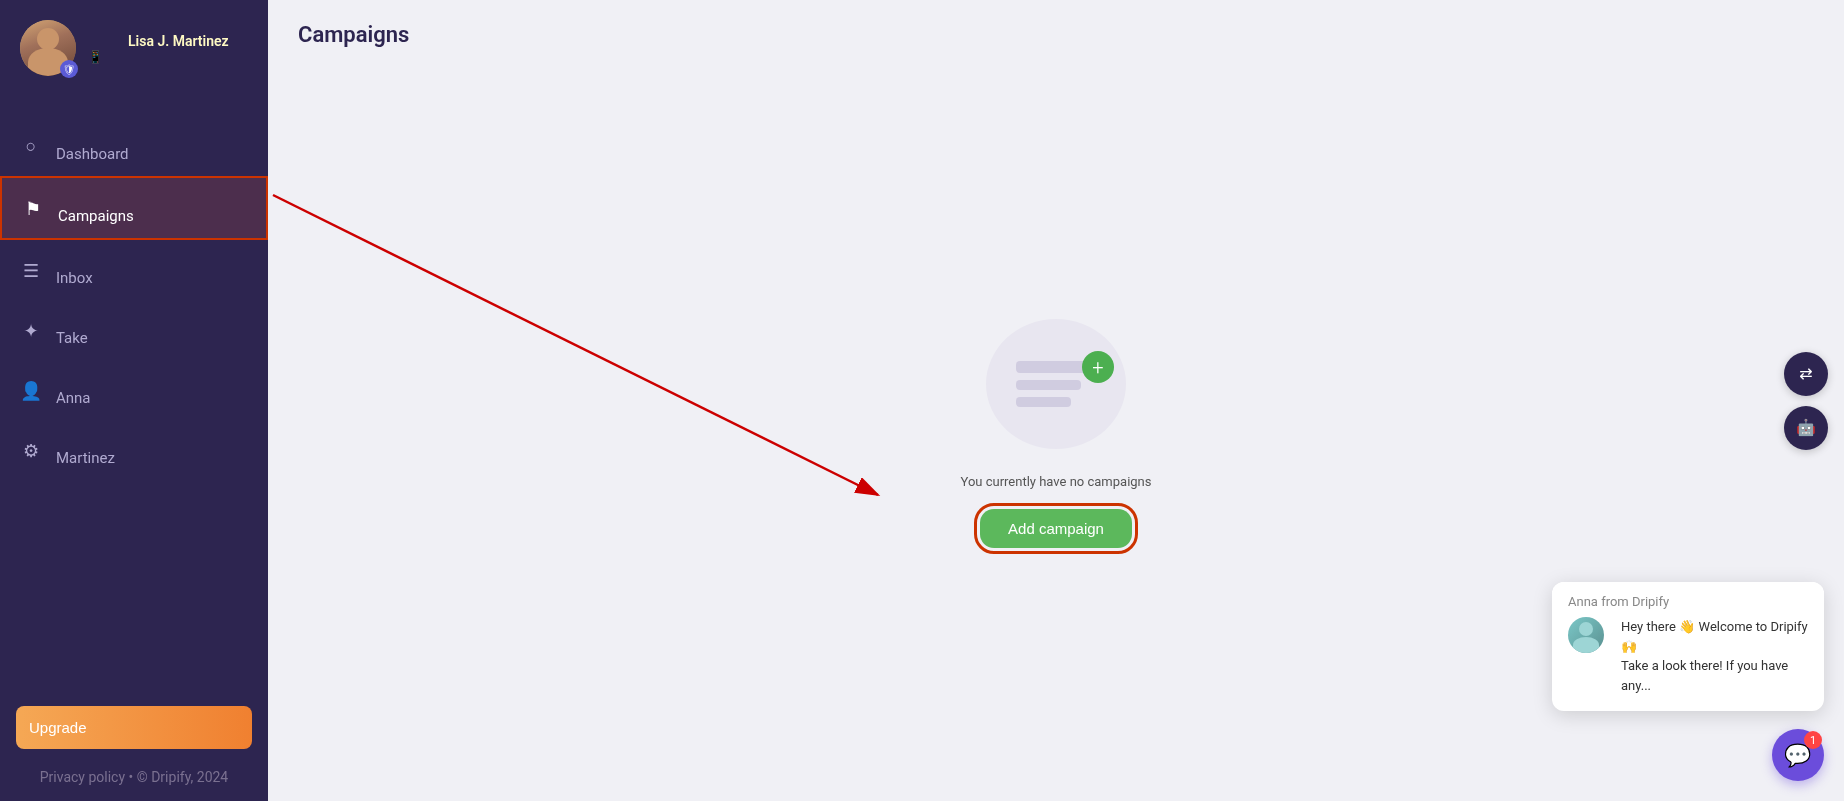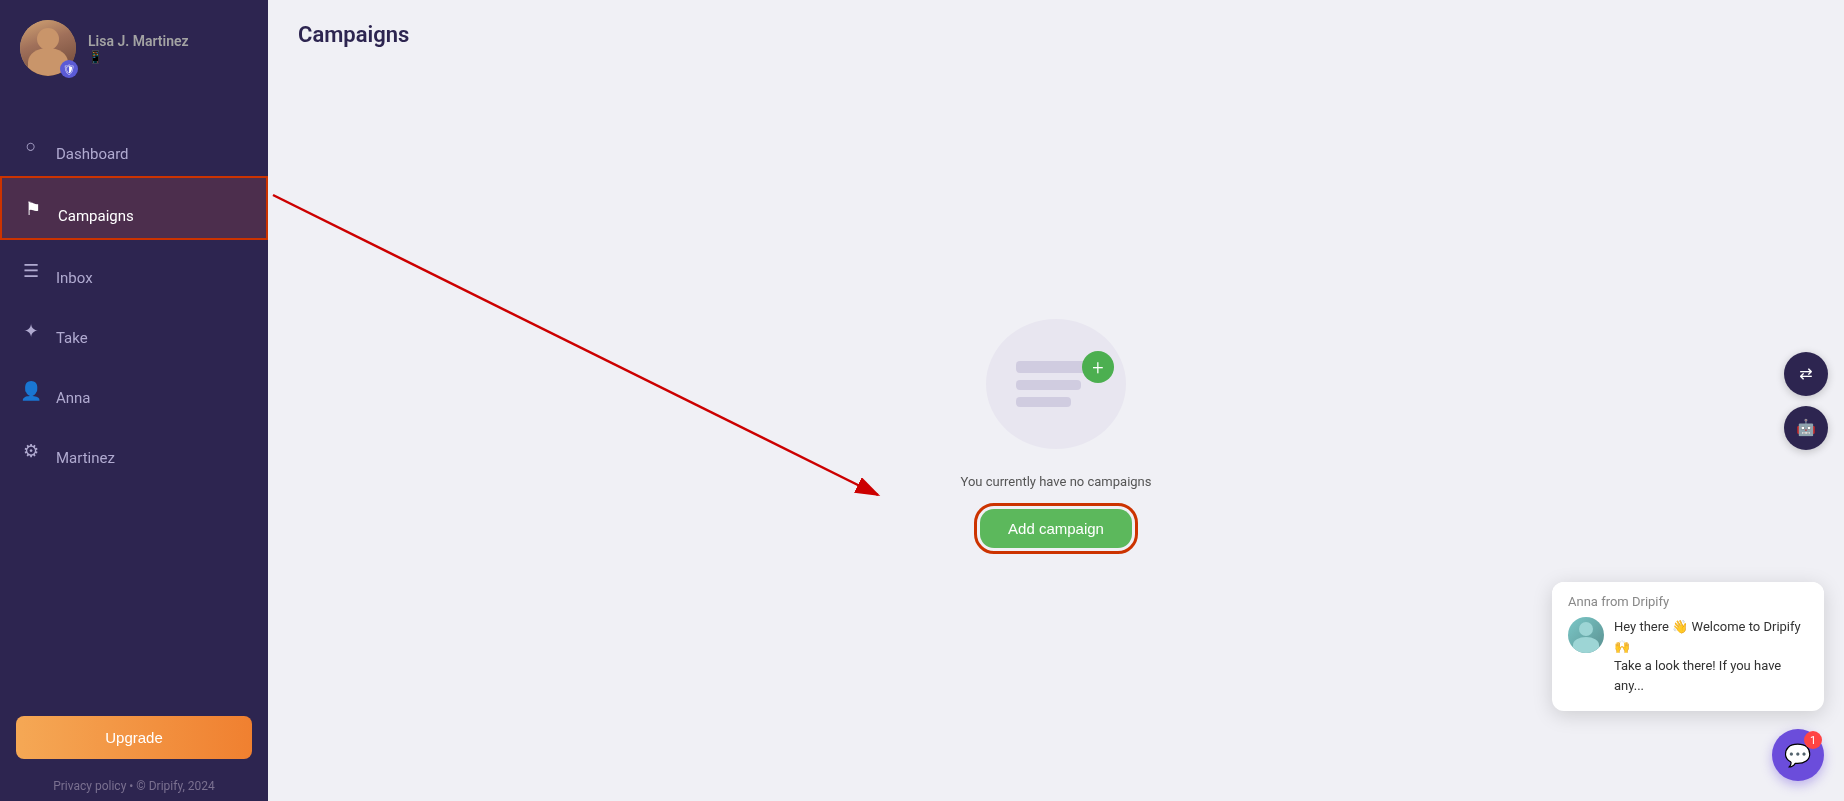--- a/index.html
+++ b/index.html
@@ -86,24 +86,25 @@
       justify-content: center;
       font-size: 10px;
       color: white;
     }
 
     .profile-info {
       flex: 1;
     }
 
     .profile-name {
-      color: #a3a3a3;
+      color: #fef9c3;
       font-size: 14px;
       font-weight: 600;
       line-height: 1.3;
+      margin-left: 40px;
     }
 
     .profile-icon {
       color: #a0a0c0;
       font-size: 12px;
     }
 
     .sidebar-nav {
       flex: 1;
       padding: 10px 0;
@@ -142,29 +143,29 @@
     .upgrade-btn {
       margin: 11px 16px 20px 16px;
       background: linear-gradient(90deg, #f5a855, #f08030);
       color: white;
       border: none;
       border-radius: 8px;
       padding: 13px;
       font-size: 15px;
       font-weight: 500;
       cursor: pointer;
-      text-align: center;
+      text-align: left;
       width: calc(100% - 32px);
     }
 
     .sidebar-footer {
-      padding: 0 0 8px 0;
+      padding: 0 0 16px 0;
       text-align: center;
       color: #7a7090;
-      font-size: 12px;
+      font-size: 14px;
     }
 
     
     .main {
       flex: 1;
       display: flex;
       flex-direction: column;
       background: #f0f0f5;
       position: relative;
     }
@@ -279,21 +280,21 @@
     .chat-header {
       background: white;
       padding: 12px 16px 8px;
       font-size: 13px;
       color: #888;
     }
 
     .chat-body {
       padding: 0 16px 16px;
       display: flex;
-      gap: 10px;
+      gap: 17px;
     }
 
     .chat-avatar {
       width: 36px;
       height: 36px;
       border-radius: 50%;
       background: linear-gradient(135deg, #7bc8c8, #5a9090);
       flex-shrink: 0;
       overflow: hidden;
       position: relative;

